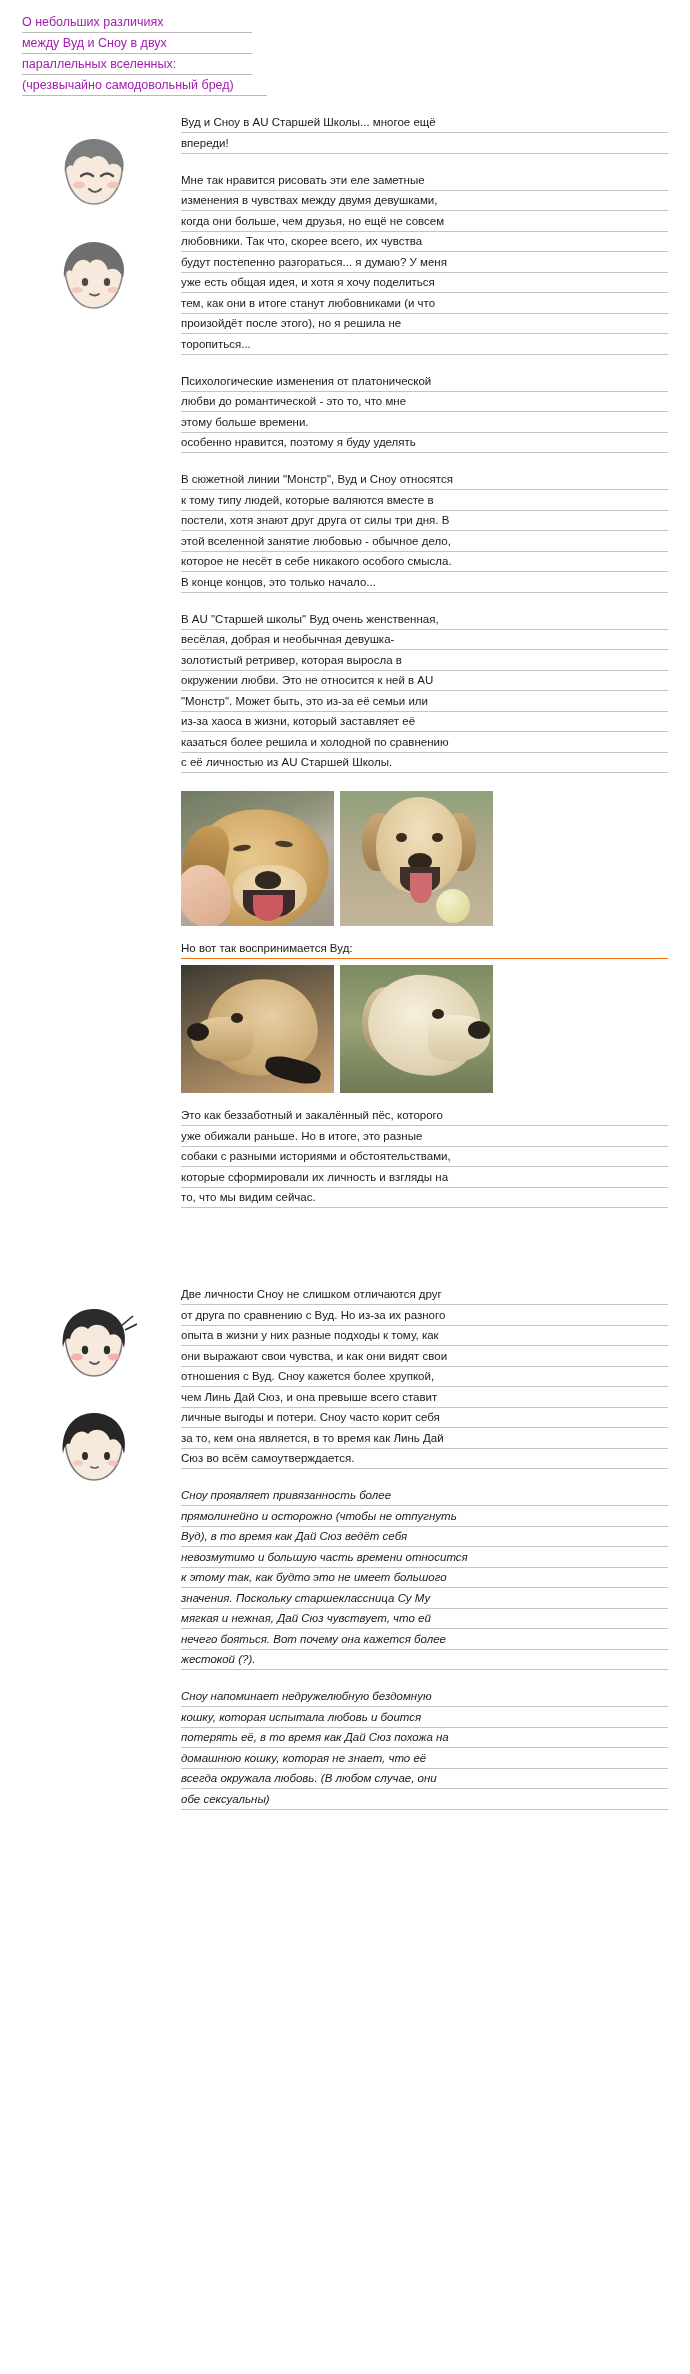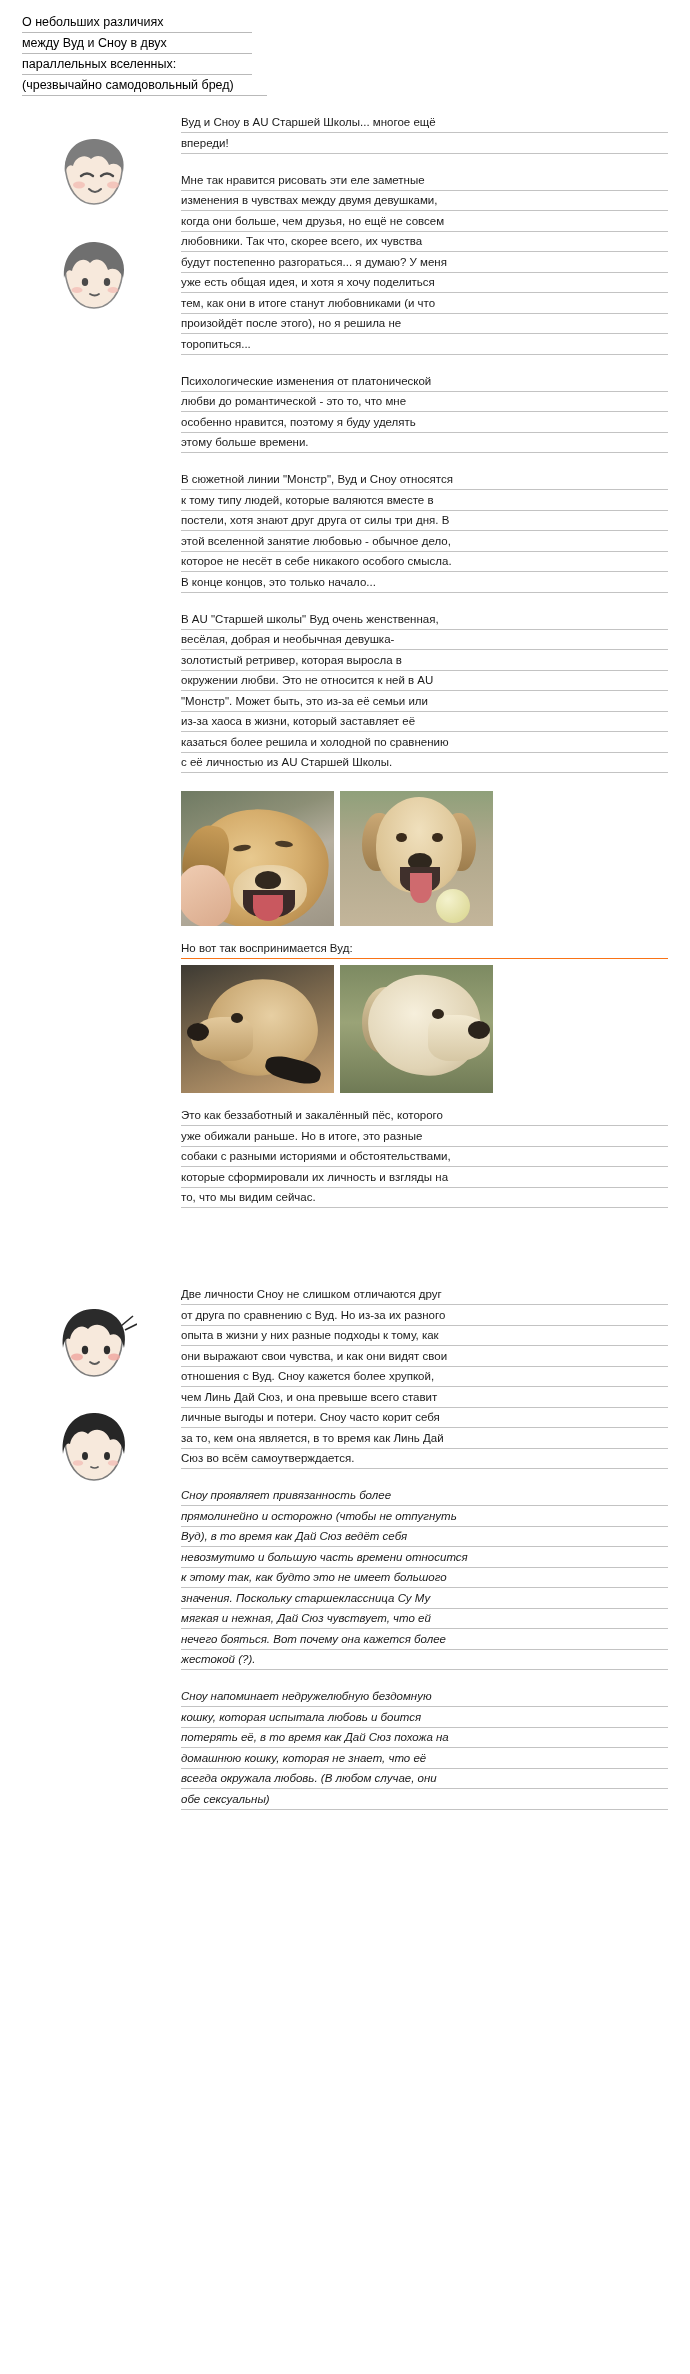--- a/index.html
+++ b/index.html
@@ -15,21 +15,21 @@
     position: relative;
   }
 
   
   .header {
     padding: 14px 0 0 22px;
   }
   .header-line {
     font-size: 12.5px;
     line-height: 17px;
-    color: #000000;
+    color: #a21caf;
     border-bottom: 1px solid #b9b9b9;
     width: 230px;
     padding-bottom: 1px;
     margin-bottom: 2px;
     white-space: nowrap;
   }
 
   
   .section {
     display: flex;
@@ -231,22 +231,22 @@
       <div class="ln">будут постепенно разгораться... я думаю? У меня</div>
       <div class="ln">уже есть общая идея, и хотя я хочу поделиться</div>
       <div class="ln">тем, как они в итоге станут любовниками (и что</div>
       <div class="ln">произойдёт после этого), но я решила не</div>
       <div class="ln">торопиться...</div>
     </div>
 
     <div class="para">
       <div class="ln">Психологические изменения от платонической</div>
       <div class="ln">любви до романтической - это то, что мне</div>
+      <div class="ln">этому больше времени.</div>
       <div class="ln">особенно нравится, поэтому я буду уделять</div>
-      <div class="ln">этому больше времени.</div>
     </div>
 
     <div class="para">
       <div class="ln">В сюжетной линии "Монстр", Вуд и Сноу относятся</div>
       <div class="ln">к тому типу людей, которые валяются вместе в</div>
       <div class="ln">постели, хотя знают друг друга от силы три дня. В</div>
       <div class="ln">этой вселенной занятие любовью - обычное дело,</div>
       <div class="ln">которое не несёт в себе никакого особого смысла.</div>
       <div class="ln">В конце концов, это только начало...</div>
     </div>

